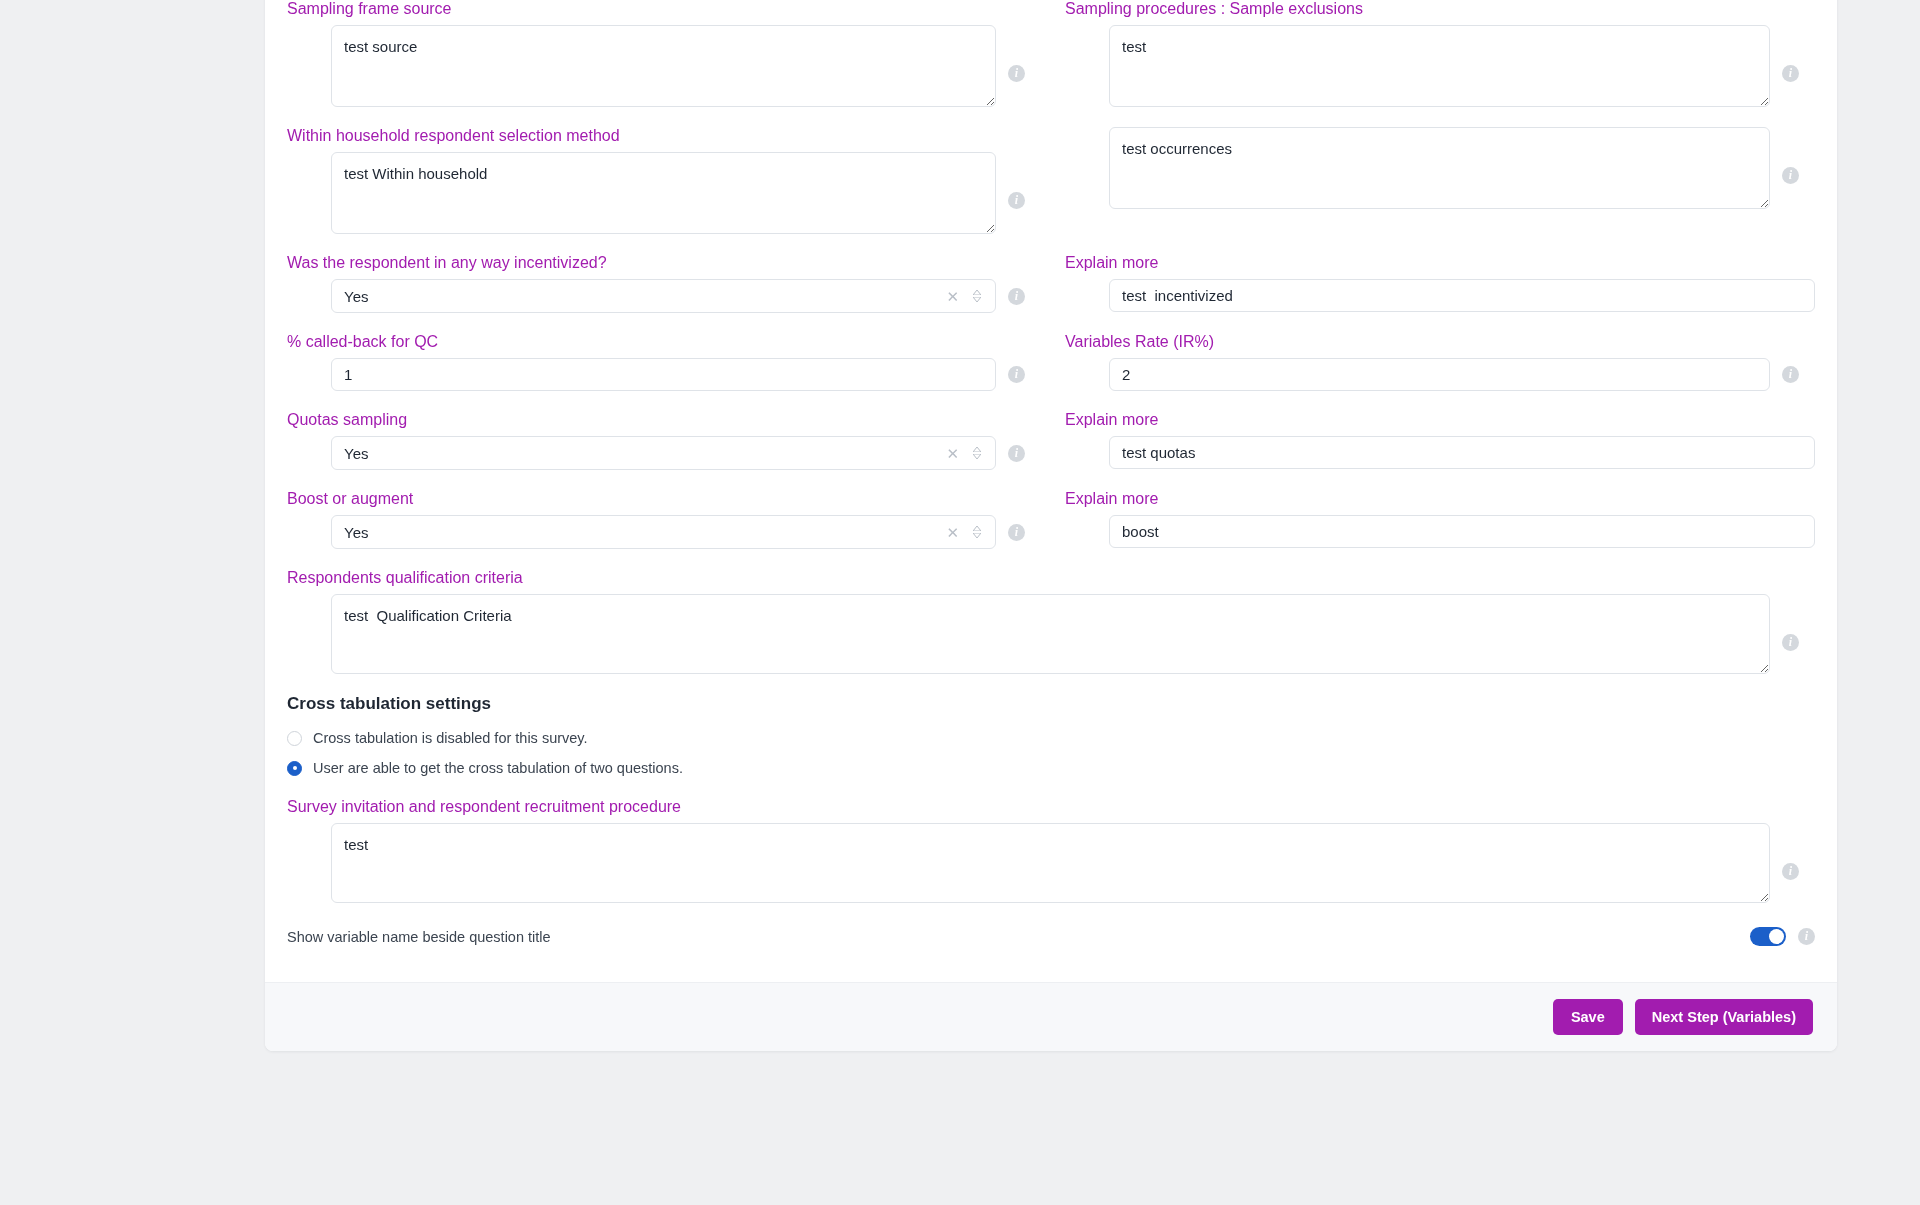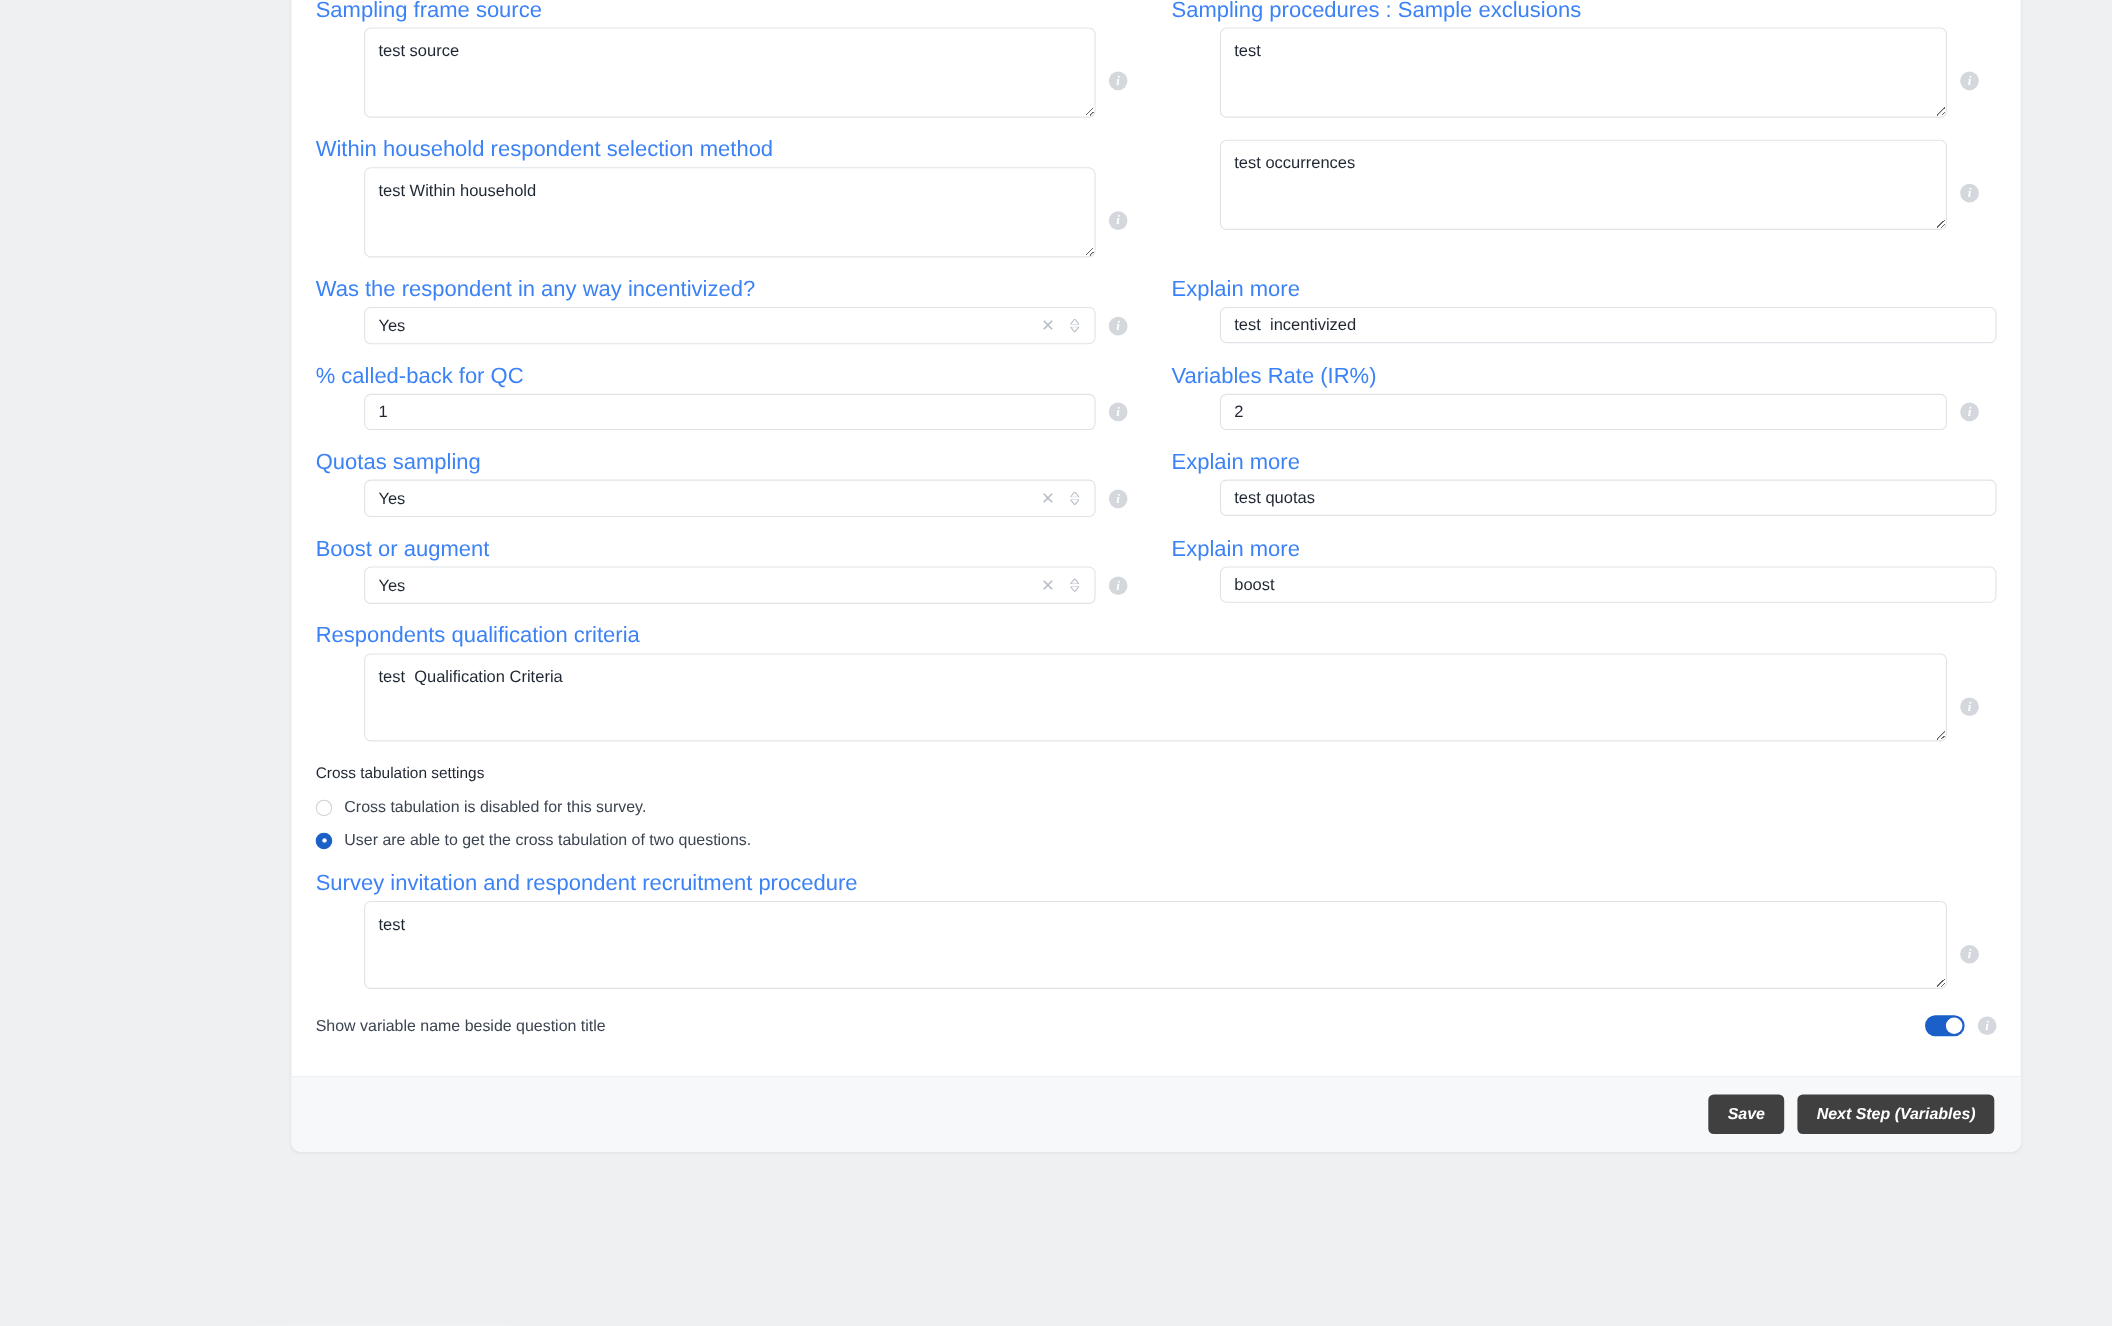--- a/index.html
+++ b/index.html
@@ -35,22 +35,22 @@
     display: grid;
     grid-template-columns: 1fr 1fr;
     column-gap: 0px;
   }
   .col-left { padding-right: 10px; }
   .col-right { padding-left: 14px; }
 
   .field { margin-bottom: 20px; }
   .label {
     display: block;
-    font-size: 20px;
-    color: #3b82f6;
+    font-size: 16px;
+    color: #a21caf;
     line-height: 18px;
     margin-bottom: 7px;
     white-space: nowrap;
   }
   .ctrl-row { display: flex; align-items: flex-start; margin-left: 44px; }
   .ctrl-row.mid { align-items: center; }
 
   textarea.ta, input.txt {
     font-family: "Liberation Sans", sans-serif;
     font-size: 15px;
@@ -109,21 +109,21 @@
   .sel-arrows {
     display: flex; flex-direction: column; align-items: center;
     justify-content: center; gap: 2px; padding-left: 4px; padding-right: 2px;
     cursor: pointer;
   }
   .chev { width: 8px; height: 5px; }
   .chev svg { display: block; }
 
   
   .section-title {
-    font-size: 14px; font-weight: normal; color: #1f2733;
+    font-size: 17px; font-weight: bold; color: #1f2733;
     margin: 6px 0 16px 0;
   }
   .radio-row { display: flex; align-items: center; margin-bottom: 14px; }
   .radio {
     width: 15px; height: 15px; border-radius: 50%;
     border: 1px solid #cfd4da; background: #fff;
     flex: 0 0 15px; position: relative; margin-right: 11px;
   }
   .radio.on { background: #1b5fc9; border-color: #1b5fc9; }
   .radio.on::after {
@@ -154,27 +154,26 @@
   
   .footer {
     background: #f7f8fa;
     border-top: 1px solid #edeff2;
     border-radius: 0 0 8px 8px;
     padding: 16px 24px;
     display: flex; justify-content: flex-end; align-items: center;
     gap: 12px;
   }
   .btn {
-    background: #404040; color: #fff;
+    background: #a21caf; color: #fff;
     border: none; border-radius: 5px;
     font-family: "Liberation Sans", sans-serif;
     font-size: 14.5px; font-weight: bold;
     padding: 10px 18px; cursor: pointer;
     line-height: 16px;
-    font-style: italic;
   }
   .btn-next { padding: 10px 17px; }
 </style>
 </head>
 <body>
 
 <div class="page">
   <div class="left-rail"></div>
 
   <div class="card">

